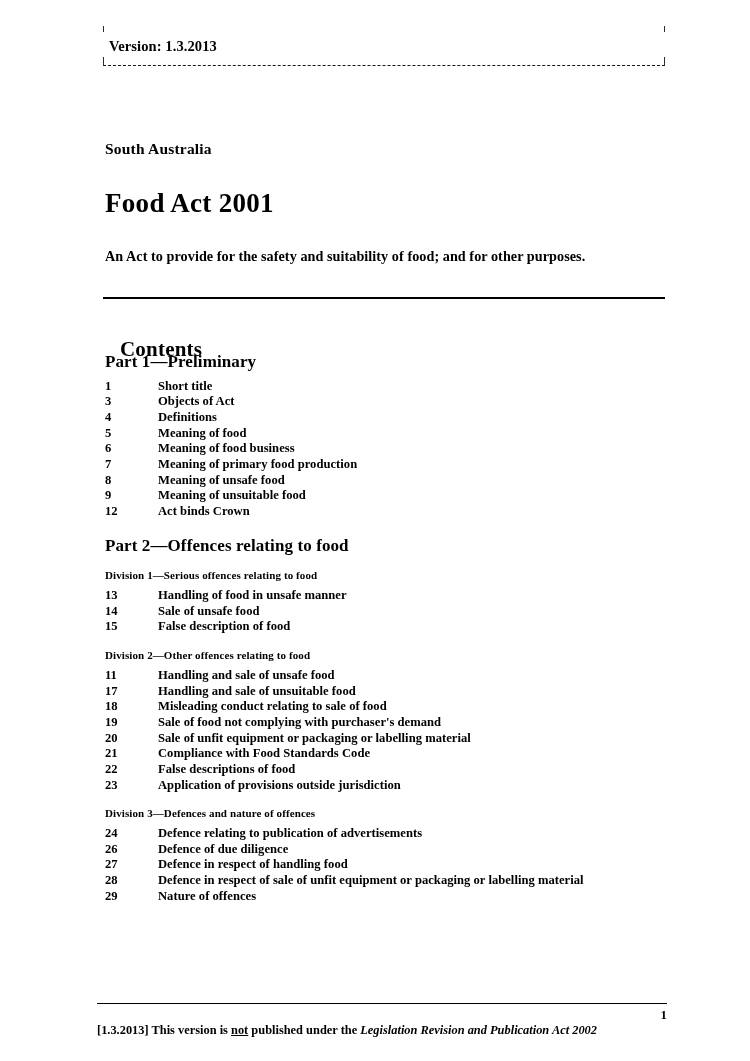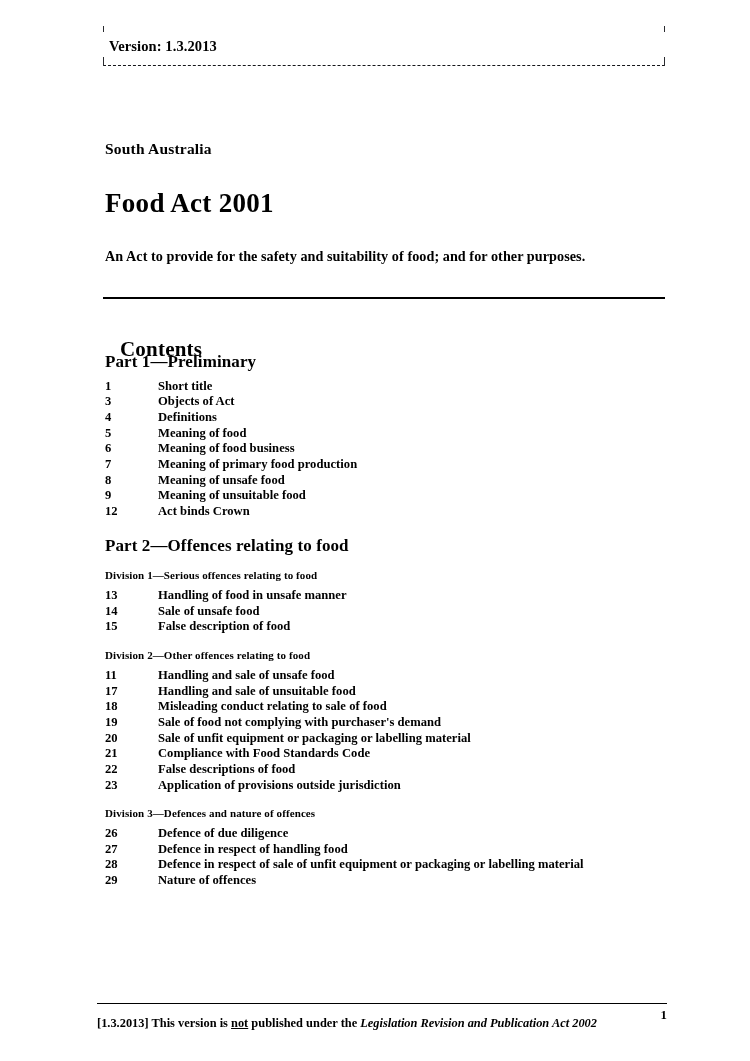--- a/index.html
+++ b/index.html
@@ -168,21 +168,21 @@
     left: 97px;
     top: 1008px;
     width: 570px;
     height: 18px;
     font-size: 12.4px;
     font-weight: bold;
   }
   .footer-text {
     position: absolute;
     left: 0;
-    top: 8px;
+    top: 15px;
     white-space: nowrap;
   }
   .footer-text .u { text-decoration: underline; }
   .footer-text .i { font-style: italic; }
   .footer-page {
     position: absolute;
     right: 0;
     top: 0;
     font-weight: bold;
     font-size: 12.8px;
@@ -299,20 +299,24 @@
           <span class="entry-title">False descriptions of food</span>
         </li>
         <li class="entry">
           <span class="entry-num">23</span>
           <span class="entry-title">Application of provisions outside jurisdiction</span>
         </li>
       </ul>
       <div class="division-heading">Division 3—Defences and nature of offences</div>
       <ul class="entry-list">
         <li class="entry">
+          <span class="entry-num">24</span>
+          <span class="entry-title">Defence relating to publication of advertisements</span>
+        </li>
+        <li class="entry">
           <span class="entry-num">26</span>
           <span class="entry-title">Defence of due diligence</span>
         </li>
         <li class="entry">
           <span class="entry-num">27</span>
           <span class="entry-title">Defence in respect of handling food</span>
         </li>
         <li class="entry">
           <span class="entry-num">28</span>
           <span class="entry-title">Defence in respect of sale of unfit equipment or packaging or labelling material</span>

